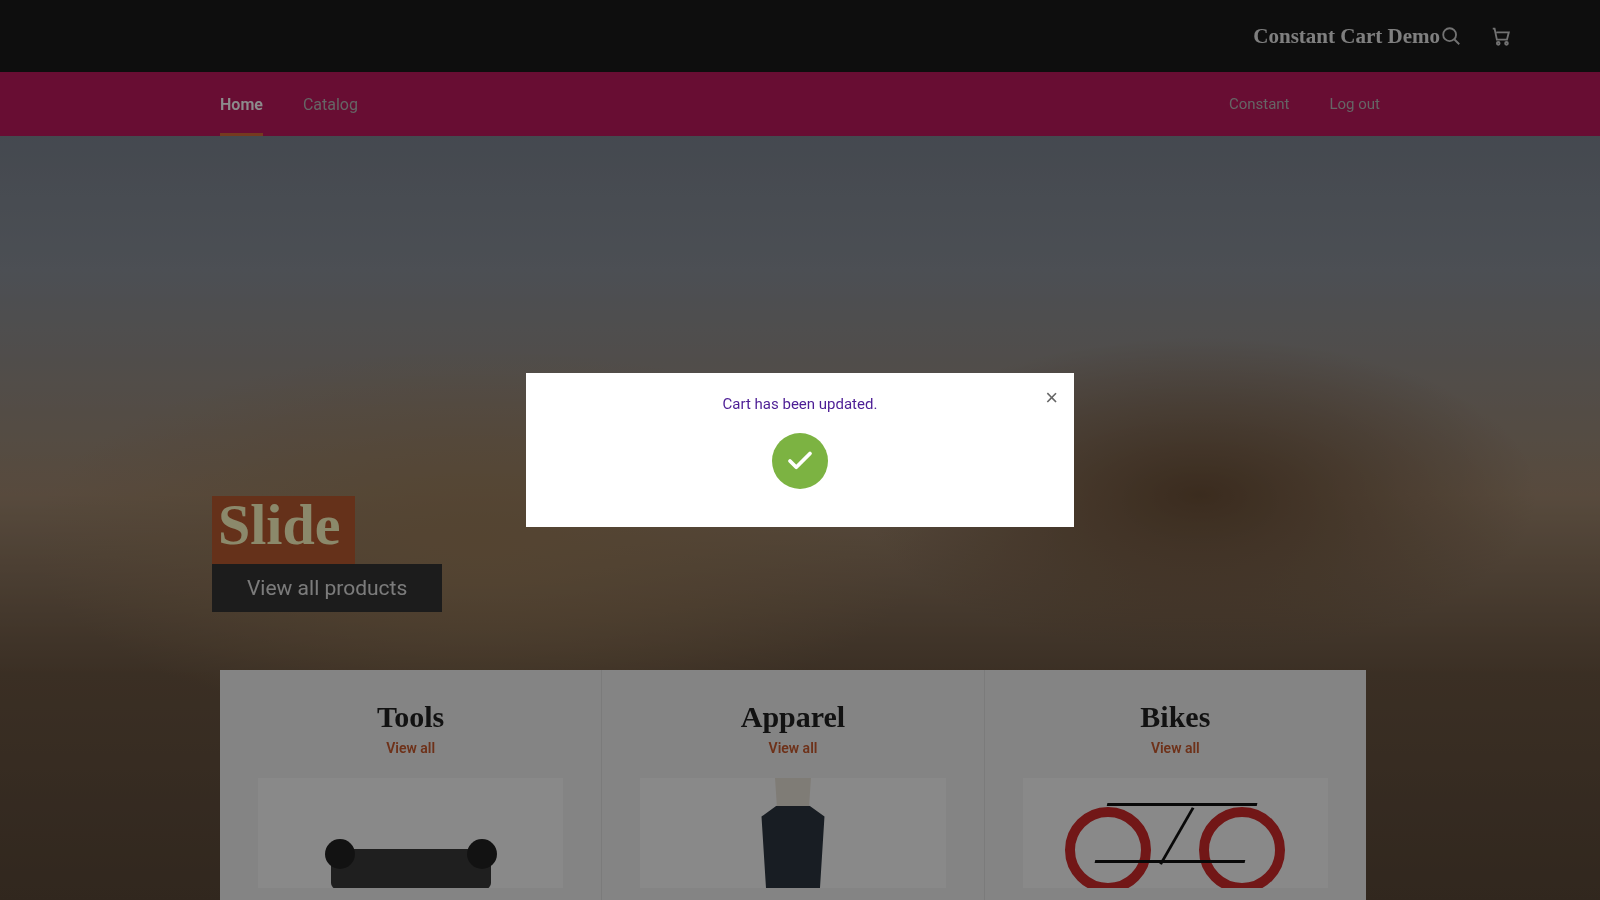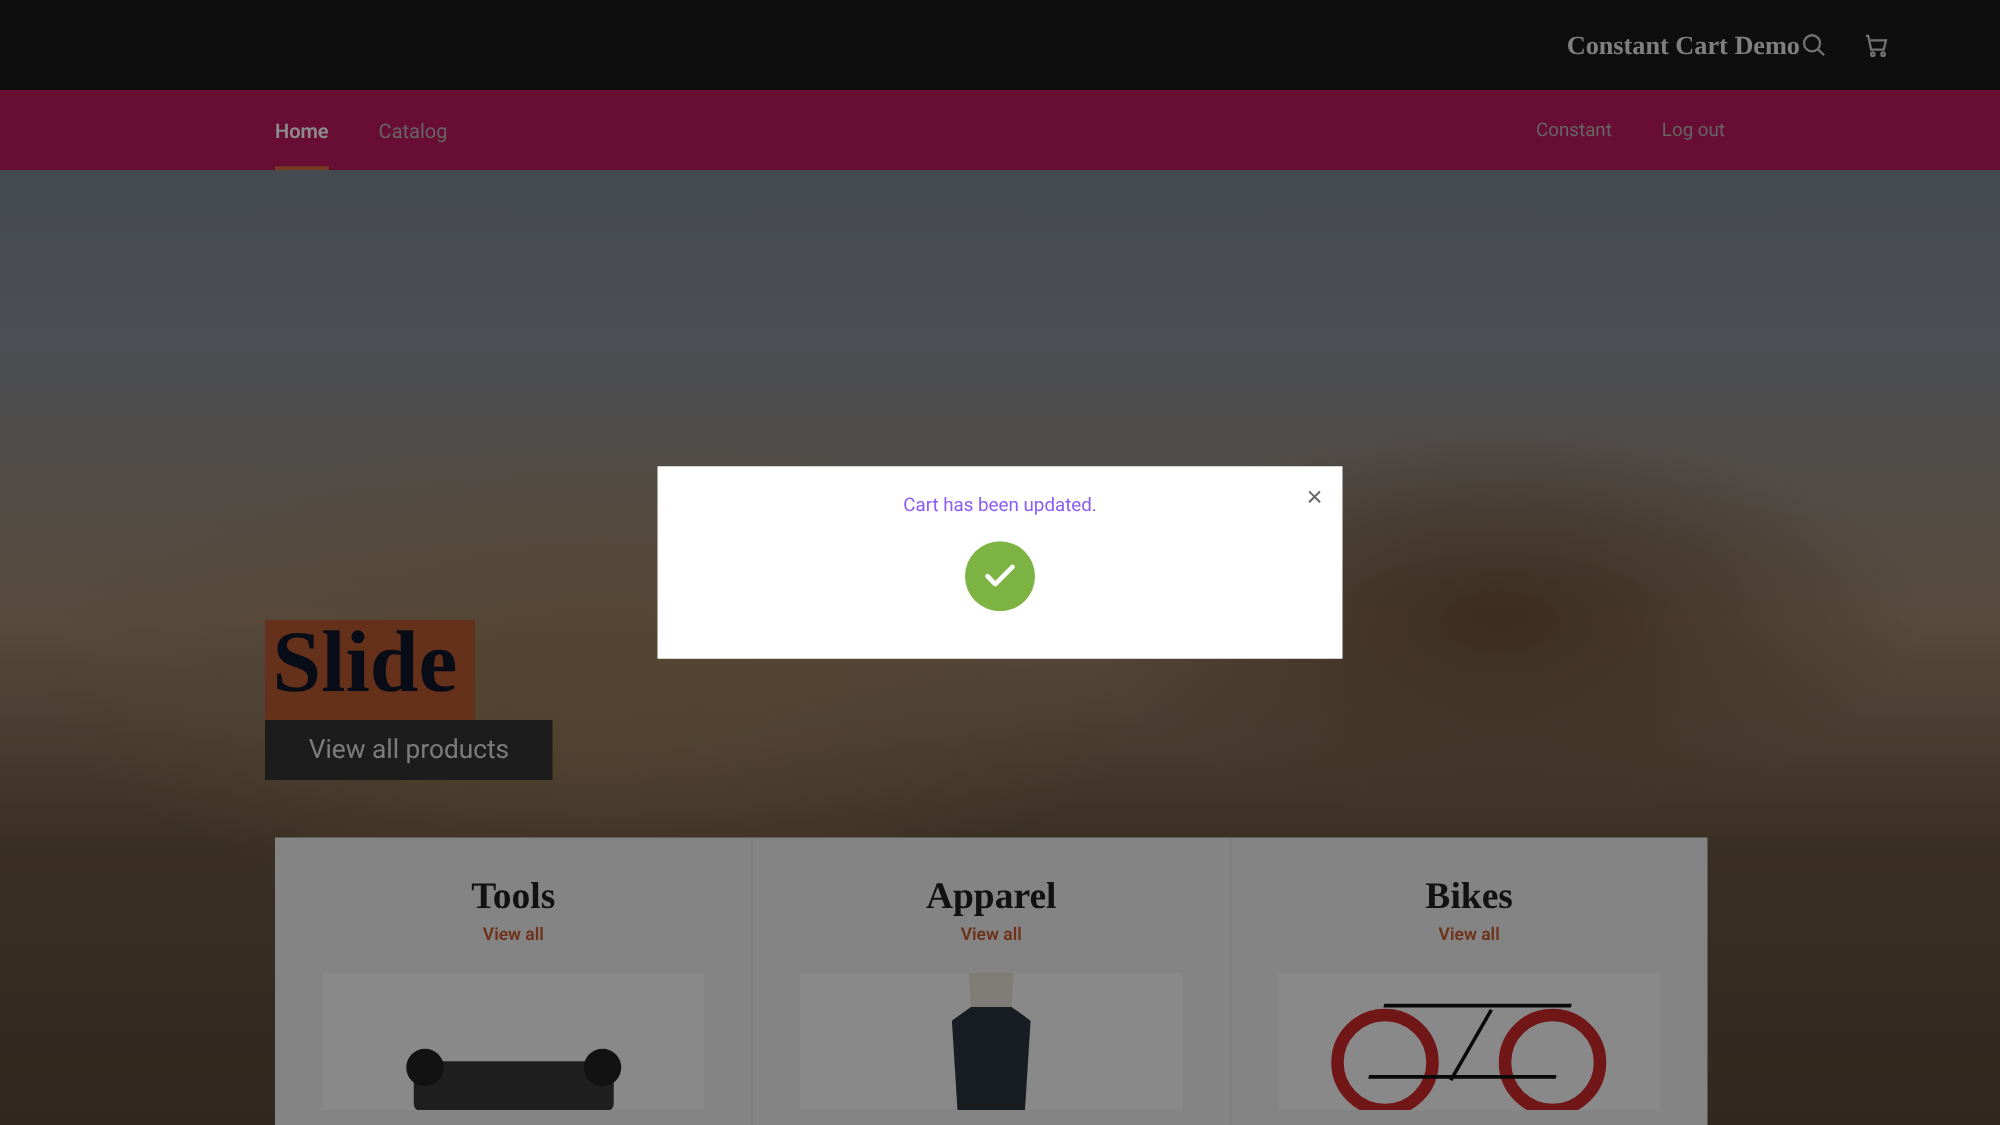--- a/index.html
+++ b/index.html
@@ -107,24 +107,24 @@
       height: 600px;
       width: 100%;
     }
     .hero-title-box {
       position: absolute;
       left: 212px;
       top: 360px;
     }
     .hero-title {
       background: #b85930;
-      color: #0f172a;
+      color: #fef9c3;
       font-family: Georgia, "Times New Roman", serif;
       font-weight: 700;
-      font-size: 70px;
+      font-size: 58px;
       padding: 0 14px 10px 6px;
       display: inline-block;
       line-height: 1;
     }
     .hero-sub {
       background: #333333;
       color: #e0e0e0;
       font-size: 21px;
       padding: 12px 35px;
       display: inline-block;
@@ -249,21 +249,21 @@
       top: 14px;
       right: 16px;
       color: #666;
       font-size: 22px;
       cursor: pointer;
       line-height: 1;
       background: none;
       border: none;
     }
     .modal-msg {
-      color: #8b5cf6;
+      color: #4c1d95;
       font-size: 15px;
     }
     .modal-check {
       margin-top: 20px;
       width: 56px;
       height: 56px;
       border-radius: 50%;
       background: #7cb342;
       display: flex;
       align-items: center;

